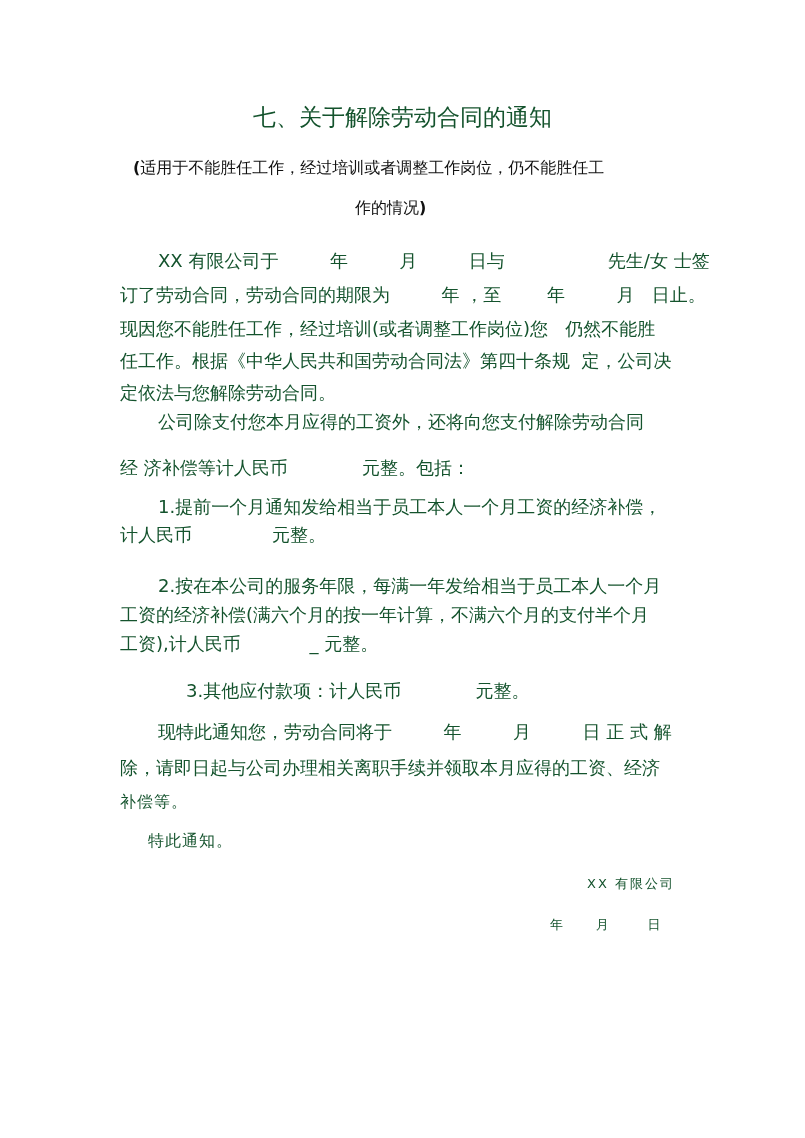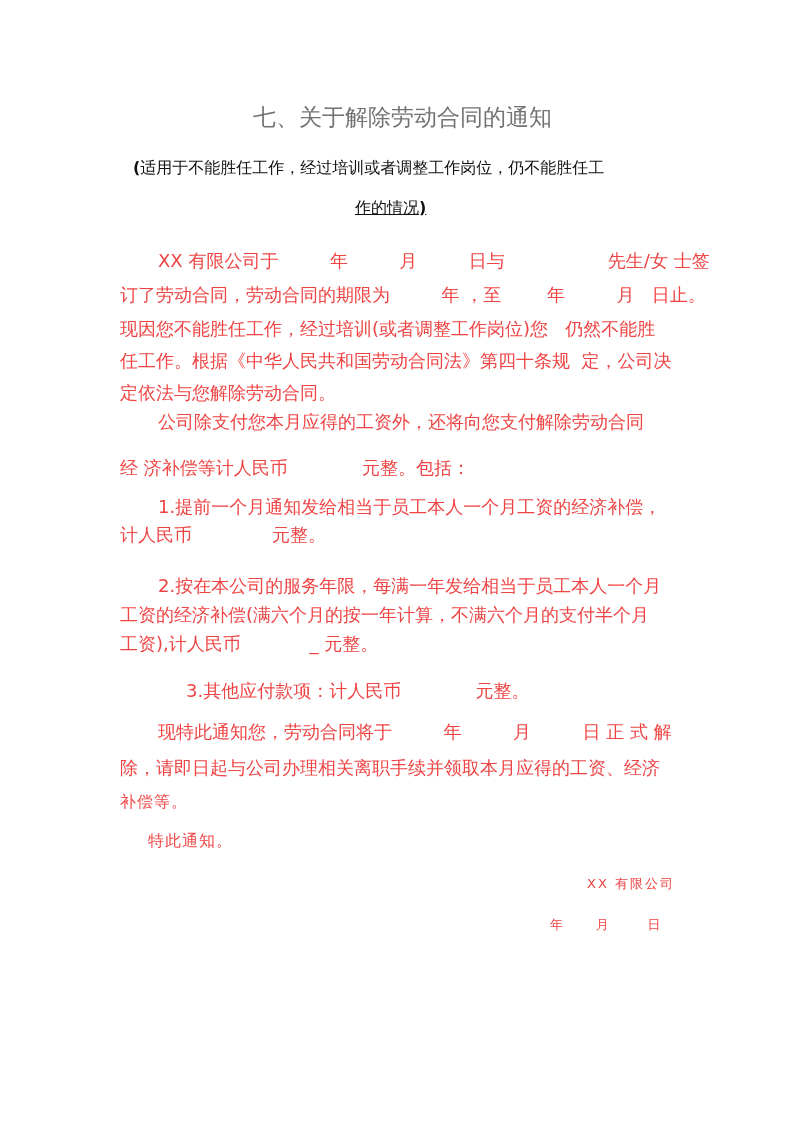--- a/index.html
+++ b/index.html
@@ -20,31 +20,31 @@
       left: 0; top: 0;
       width: 805px;
       height: 1138px;
       background: #ffffff;
     }
     .line {
       position: absolute;
       white-space: pre;
       font-size: 18px;
       line-height: 24px;
-      color: #ef4444;
+      color: #14532d;
     }
     .title {
       position: absolute;
       left: 0;
       width: 805px;
       text-align: center;
       top: 102px;
       font-size: 23px;
       line-height: 30px;
-      color: #737373;
+      color: #14532d;
       white-space: pre;
     }
     .subtitle {
       position: absolute;
       white-space: pre;
       font-size: 16px;
       line-height: 24px;
       font-weight: normal;
     }
     .subtitle .paren { font-weight: bold; }
@@ -52,21 +52,21 @@
     .sig { font-size: 13px; letter-spacing: 2px; }
   </style>
 </head>
 <body>
 
 <div class="page">
 
   <div class="title">七、关于解除劳动合同的通知</div>
 
   <div class="subtitle" style="left:133px; top:156px;"><span class="paren">(</span><span>适用于不能胜任工作，经过培训或者调整工作岗位，仍不能胜任工</span></div>
-  <div class="subtitle" style="left:355px; top:196px;text-decoration:underline;"><span>作的情况</span><span class="paren">)</span></div>
+  <div class="subtitle" style="left:355px; top:196px;"><span>作的情况</span><span class="paren">)</span></div>
 
   <div class="line" style="left:158px; top:249px;">XX 有限公司于         年         月         日与                  先生/女 士签</div>
   <div class="line" style="left:120px; top:283px;">订了劳动合同，劳动合同的期限为         年 ，至        年         月   日止。</div>
   <div class="line" style="left:120px; top:317px;">现因您不能胜任工作，经过培训(或者调整工作岗位)您   仍然不能胜</div>
   <div class="line" style="left:120px; top:349px;">任工作。根据《中华人民共和国劳动合同法》第四十条规  定，公司决</div>
   <div class="line" style="left:120px; top:381px;">定依法与您解除劳动合同。</div>
 
   <div class="line" style="left:158px; top:410px;">公司除支付您本月应得的工资外，还将向您支付解除劳动合同</div>
   <div class="line" style="left:120px; top:456px;">经 济补偿等计人民币             元整。包括：</div>
 

